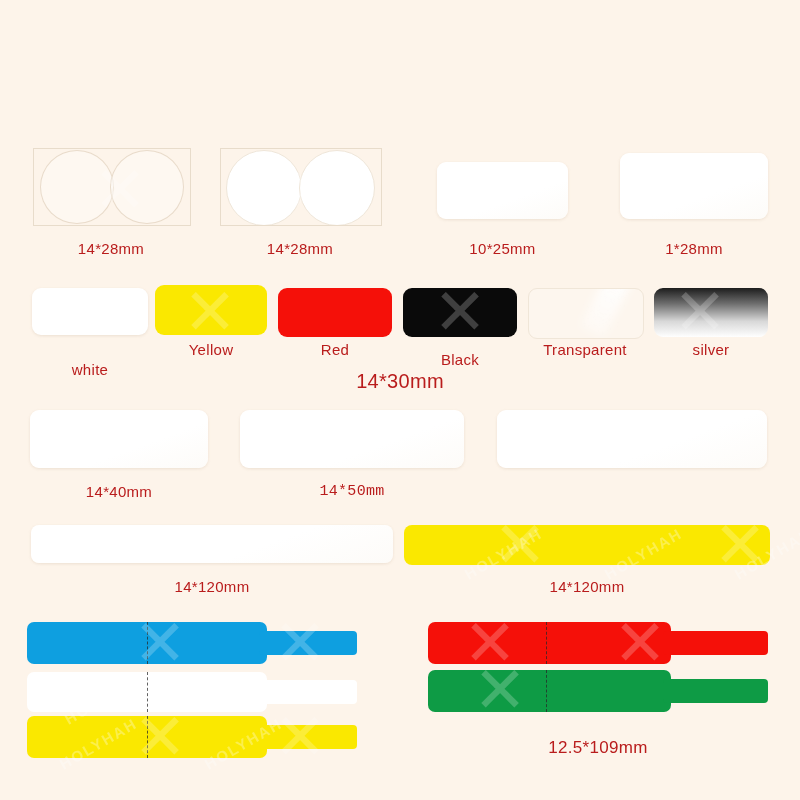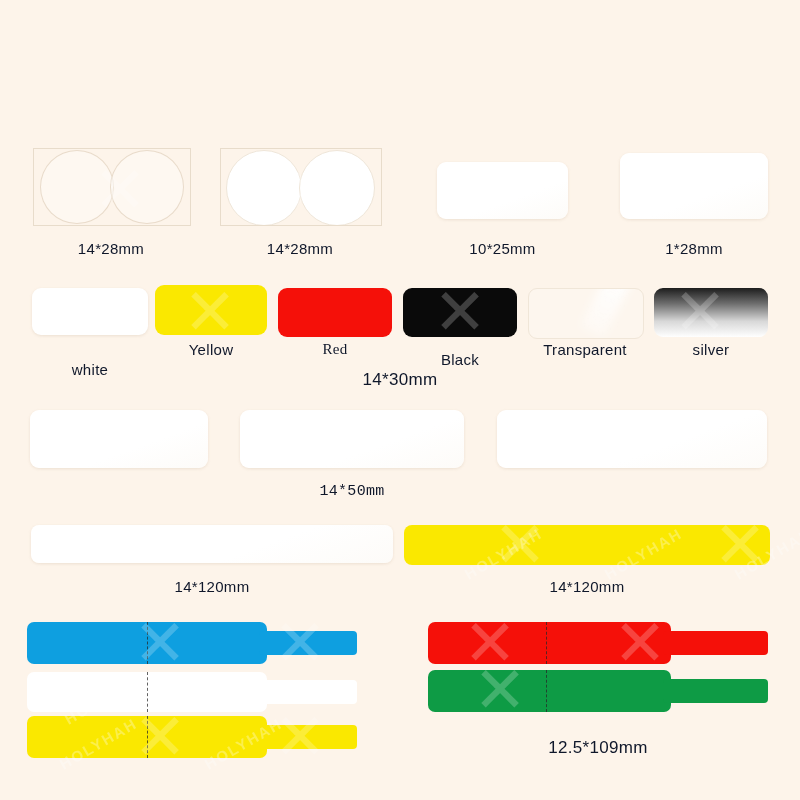--- a/index.html
+++ b/index.html
@@ -30,21 +30,21 @@
     font-size:64px;
     line-height:1;
     transform:translate(-50%,-50%);
     font-family:"Liberation Sans", sans-serif;
   }
 
   
   .cap{
     position:absolute;
     font-size:15px;
-    color:#0f172a;
+    color:#b91c1c;
     text-align:center;
     letter-spacing:.3px;
     white-space:nowrap;
     z-index:6;
   }
 
   
   .lbl{position:absolute;z-index:3;}
 
   .white-lbl{
@@ -134,36 +134,37 @@
   <div class="lbl white-lbl" style="left:620px;top:153px;width:148px;height:66px;"></div>
   <div class="cap" style="left:620px;top:240px;width:148px;">1*28mm</div>
 
   <div class="swatch" style="left:32px;top:288px;width:116px;height:47px;background:#ffffff;box-shadow:0 1px 3px rgba(176,150,120,.2);"></div>
   <div class="cap" style="left:32px;top:361px;width:116px;">white</div>
 
   <div class="swatch" style="left:155px;top:285px;width:112px;height:50px;background:#fae800;"></div>
   <div class="cap" style="left:155px;top:341px;width:112px;">Yellow</div>
 
   <div class="swatch" style="left:278px;top:288px;width:114px;height:49px;background:#f51009;"></div>
-  <div class="cap" style="left:278px;top:341px;width:114px;font-family:Liberation Serif, serif;">Red</div>
+  <div class="cap" style="left:278px;top:341px;width:114px;">Red</div>
 
   <div class="swatch" style="left:403px;top:288px;width:114px;height:49px;background:#0a0a0a;"></div>
   <div class="cap" style="left:403px;top:351px;width:114px;">Black</div>
 
   <div class="swatch sw-transparent" style="left:528px;top:288px;width:114px;height:49px;">
     <span class="gloss"></span>
   </div>
   <div class="cap" style="left:528px;top:341px;width:114px;">Transparent</div>
 
   <div class="swatch sw-silver" style="left:654px;top:288px;width:114px;height:49px;"></div>
   <div class="cap" style="left:654px;top:341px;width:114px;">silver</div>
 
-  <div class="cap" style="left:300px;top:370px;width:200px;font-size:17px;">14*30mm</div>
+  <div class="cap" style="left:300px;top:370px;width:200px;font-size:20px;">14*30mm</div>
 
   <div class="lbl white-lbl" style="left:30px;top:410px;width:178px;height:58px;"></div>
+  <div class="cap" style="left:30px;top:483px;width:178px;">14*40mm</div>
 
   <div class="lbl white-lbl" style="left:240px;top:410px;width:224px;height:58px;"></div>
   <div class="cap" style="left:240px;top:483px;width:224px;font-family:Liberation Mono, monospace;">14*50mm</div>
 
   <div class="lbl white-lbl" style="left:497px;top:410px;width:270px;height:58px;"></div>
 
   <div class="lbl white-lbl" style="left:31px;top:525px;width:362px;height:38px;border-radius:8px;"></div>
   <div class="cap" style="left:31px;top:578px;width:362px;">14*120mm</div>
 
   <div class="lbl" style="left:404px;top:525px;width:366px;height:40px;background:#fae800;border-radius:8px;"></div>

